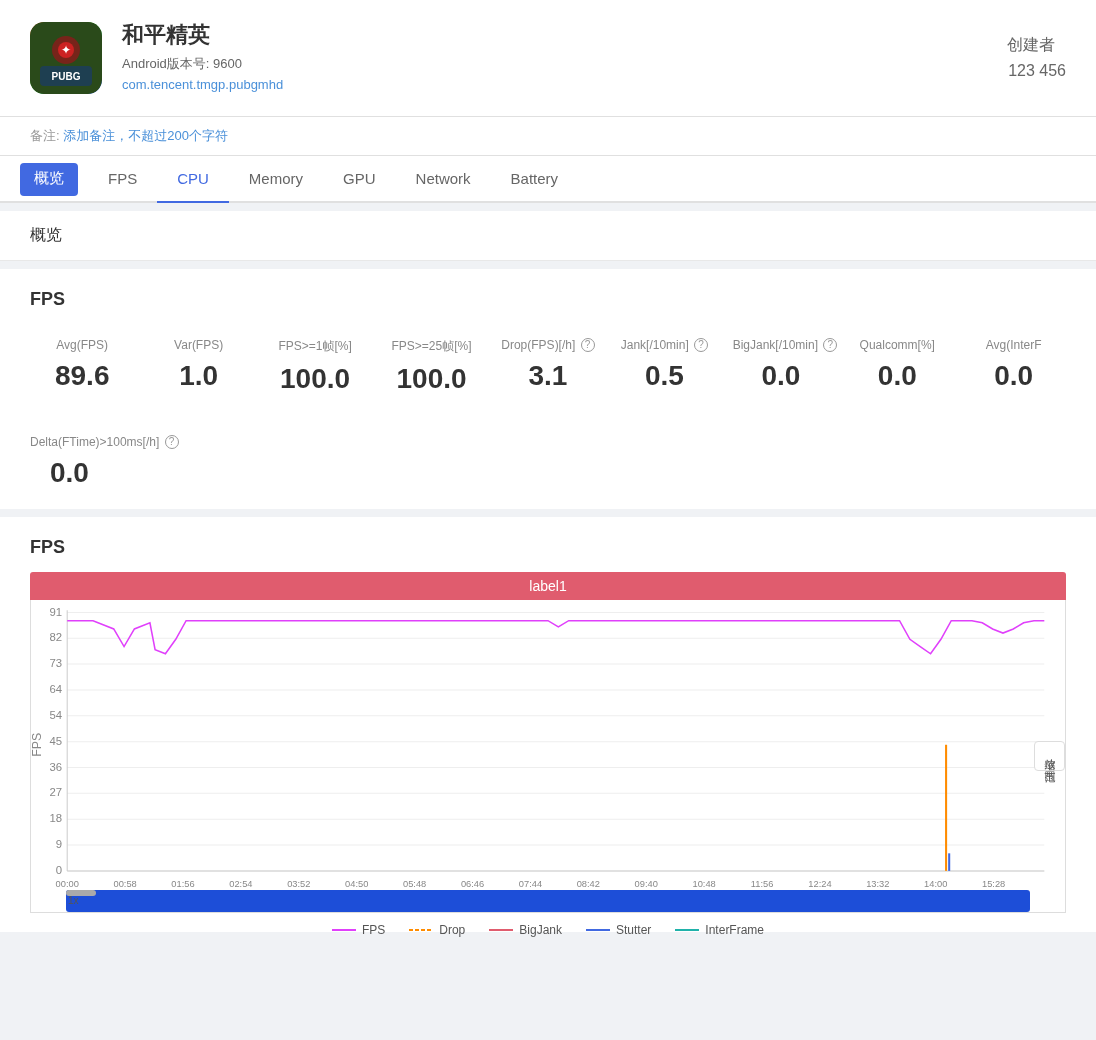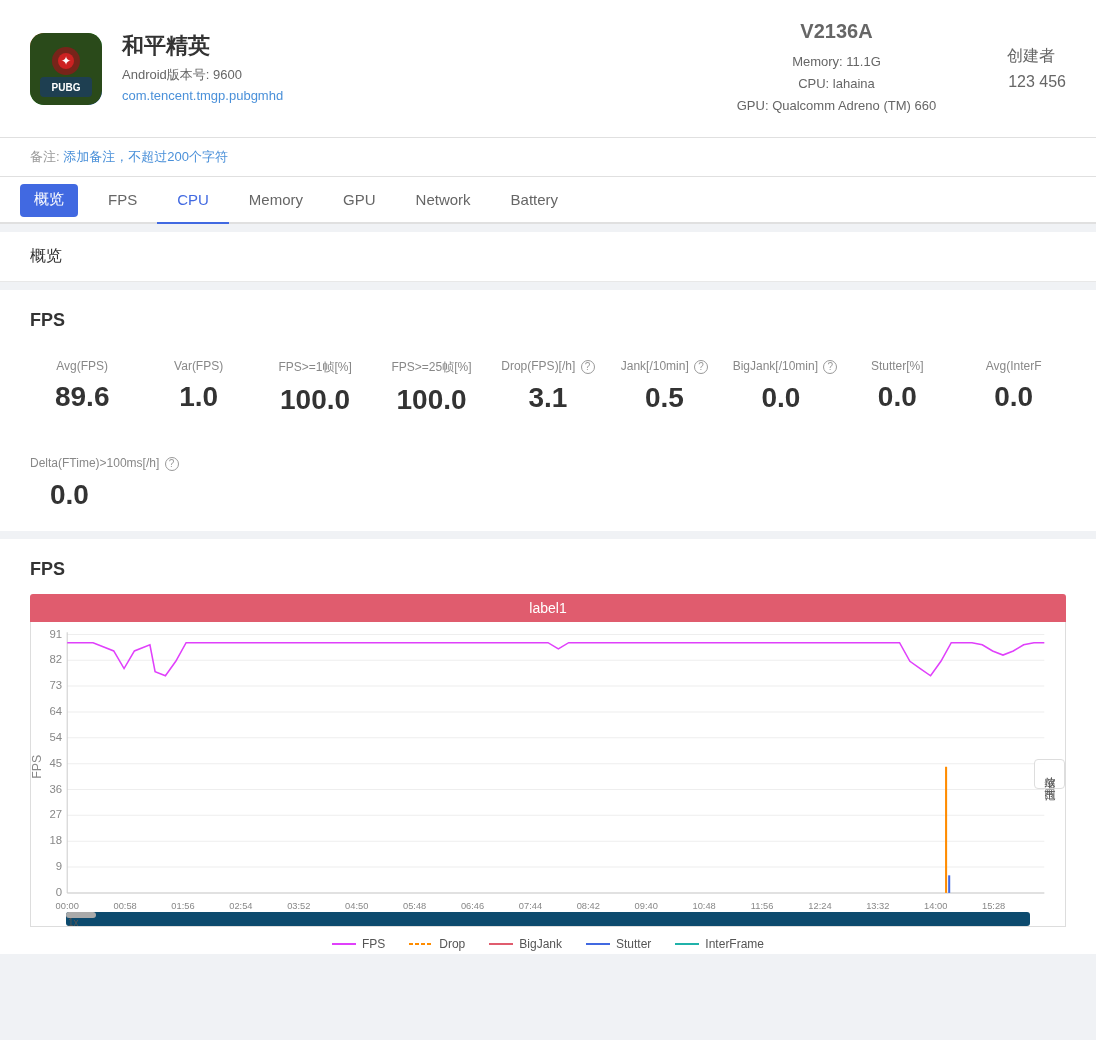--- a/index.html
+++ b/index.html
@@ -264,26 +264,20 @@
   </div>
 
   <div class="app-info">
     <div class="app-name">和平精英</div>
     <div class="app-detail">Android版本号: 9600</div>
     <div class="app-detail">
       <a>com.tencent.tmgp.pubgmhd</a>
     </div>
   </div>
 
-  <div class="app-version-block">
-    <div class="version-id">V2136A</div>
-    <div class="version-detail">Memory: 11.1G</div>
-    <div class="version-detail">CPU: lahaina</div>
-    <div class="version-detail">GPU: Qualcomm Adreno (TM) 660</div>
-  </div>
 
   <div class="creator-block">
     <div class="creator-label">创建者</div>
     <div class="creator-id">123 456</div>
   </div>
 </div>
 
 <div class="annotation-bar">
   <span>备注:</span>
   <a>添加备注，不超过200个字符</a>
@@ -330,21 +324,21 @@
       </div>
       <div class="metric-cell">
         <div class="metric-label">Jank[/10min] <span class="question-mark">?</span></div>
         <div class="metric-value">0.5</div>
       </div>
       <div class="metric-cell">
         <div class="metric-label">BigJank[/10min] <span class="question-mark">?</span></div>
         <div class="metric-value">0.0</div>
       </div>
       <div class="metric-cell">
-        <div class="metric-label">Stutter[%]</div>
+        <div class="metric-label">Qualcomm[%]</div>
         <div class="metric-value">0.0</div>
       </div>
       <div class="metric-cell">
         <div class="metric-label">Avg(InterF</div>
         <div class="metric-value">0.0</div>
       </div>
     </div>
   </div>
 
   <div class="delta-section">
@@ -420,21 +414,21 @@
         <text x="539" y="278" font-size="9" fill="#888" text-anchor="middle">08:42</text>
         <text x="595" y="278" font-size="9" fill="#888" text-anchor="middle">09:40</text>
         <text x="651" y="278" font-size="9" fill="#888" text-anchor="middle">10:48</text>
         <text x="707" y="278" font-size="9" fill="#888" text-anchor="middle">11:56</text>
         <text x="763" y="278" font-size="9" fill="#888" text-anchor="middle">12:24</text>
         <text x="819" y="278" font-size="9" fill="#888" text-anchor="middle">13:32</text>
         <text x="875" y="278" font-size="9" fill="#888" text-anchor="middle">14:00</text>
         <text x="931" y="278" font-size="9" fill="#888" text-anchor="middle">15:28</text>
       </svg>
 
-      <div style="background:#0c4a6e; height:14px; margin:0 35px; border-radius:3px;">
+      <div style="background:#1d4ed8; height:22px; margin:0 35px; border-radius:3px;">
         <div style="background:#aaa; height:6px; width:30px; border-radius:3px; display:inline-block;">
           <span style="font-size:10px; color:#555; padding:0 2px;">1x</span>
         </div>
       </div>
     </div>
 
     <div class="chart-legend">
       <div class="legend-item">
         <svg width="24" height="4">
             <line x1="0" y1="2" x2="24" y2="2" stroke="#e040fb" stroke-width="2"></line>

